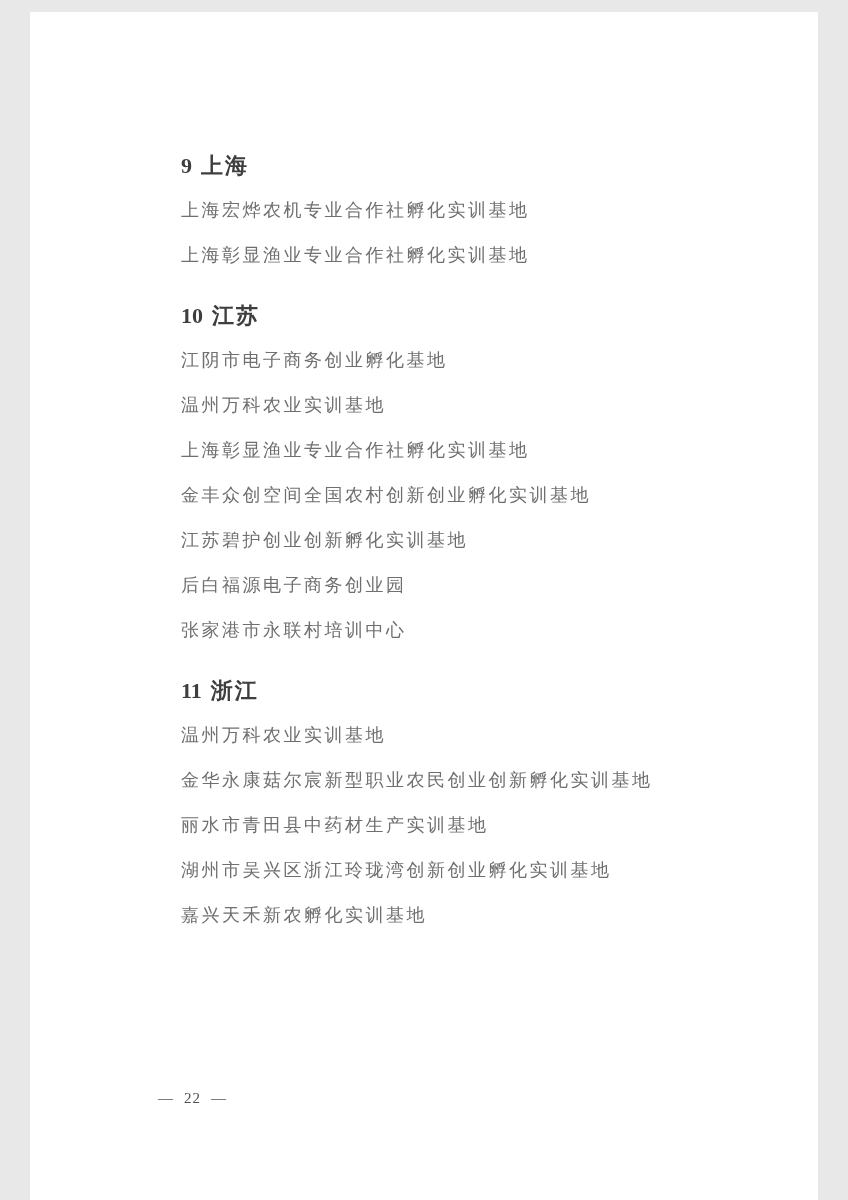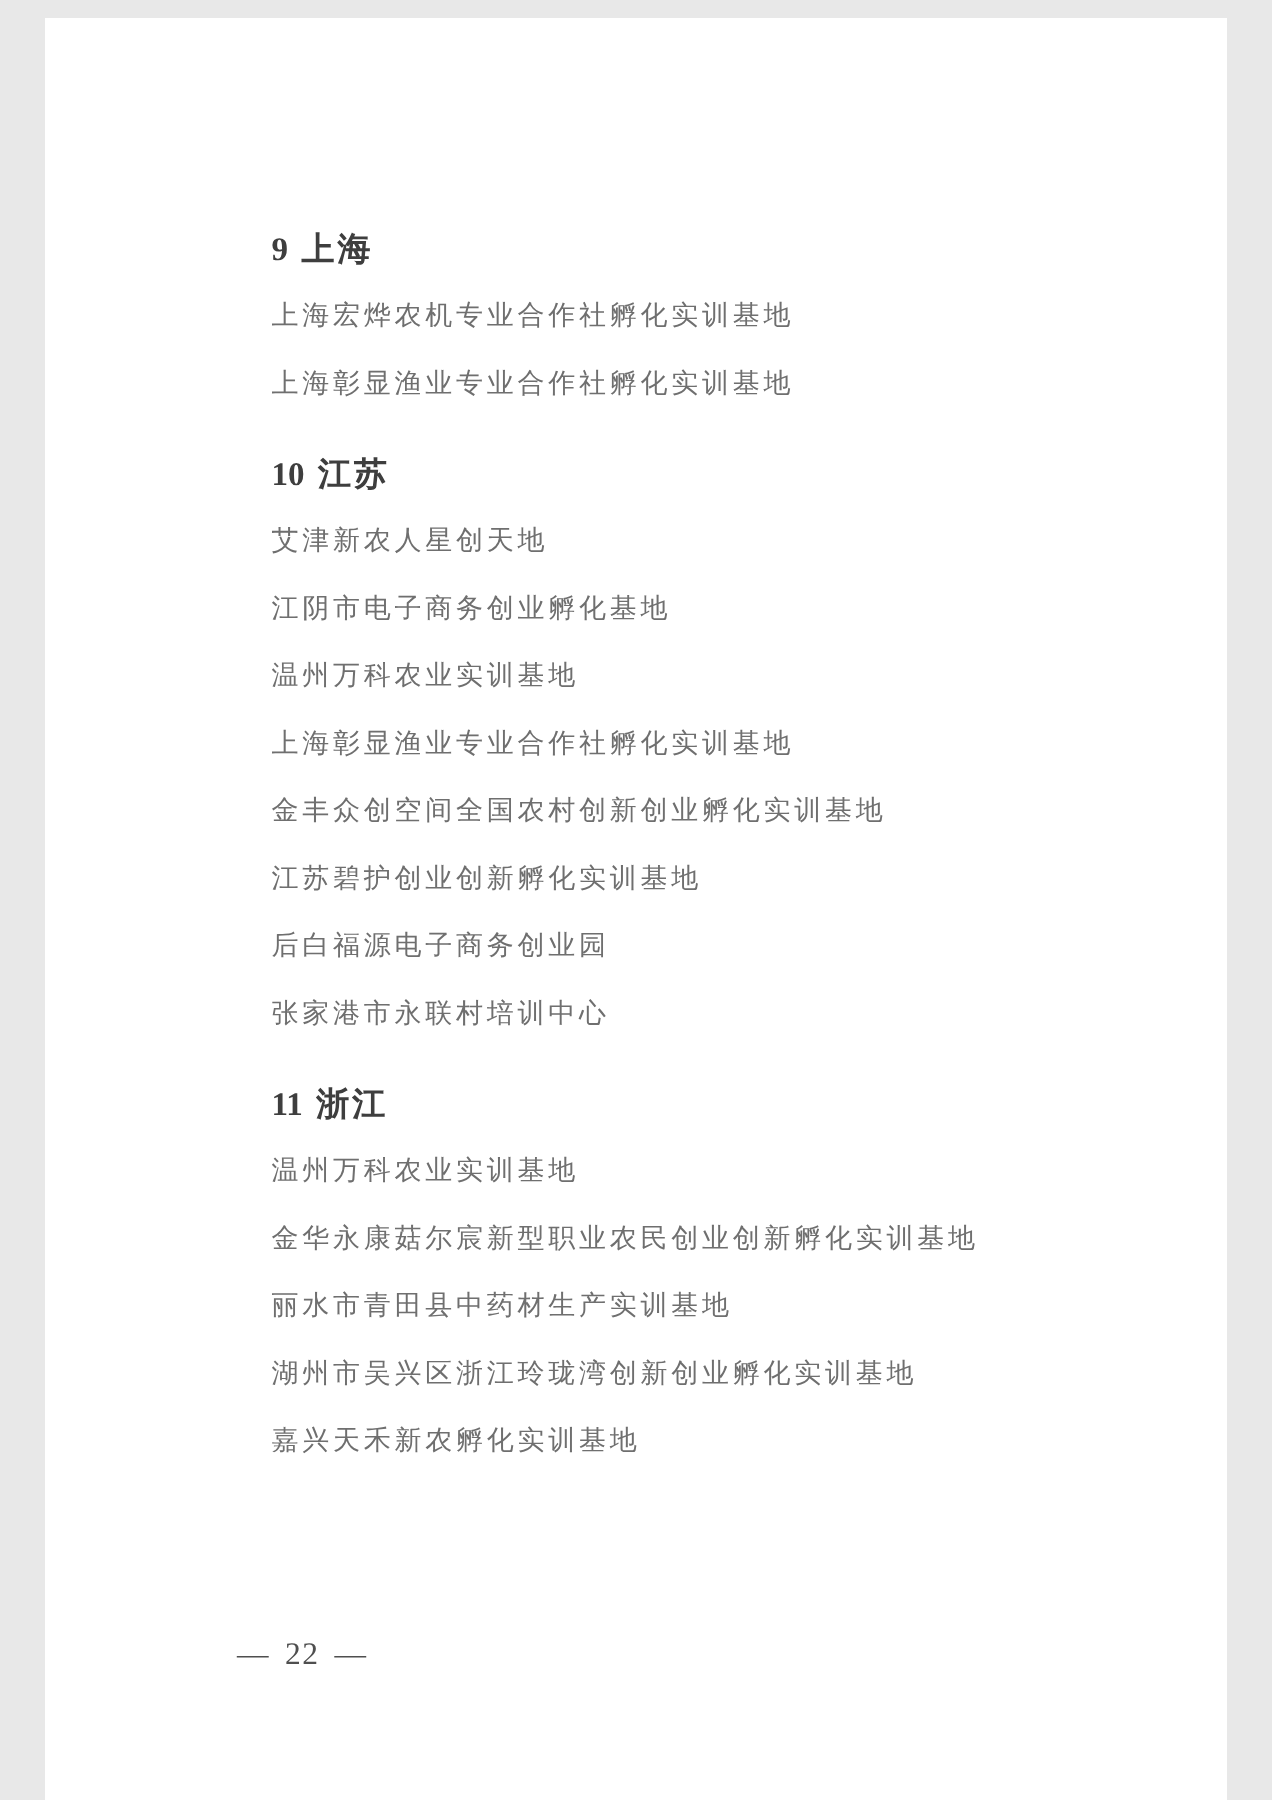--- a/index.html
+++ b/index.html
@@ -40,41 +40,40 @@
     line-height: 45px;
     color: #6f6f6f;
     letter-spacing: 2.5px;
     white-space: nowrap;
     font-family: Liberation Serif, serif;
   }
   .footer {
     position: absolute;
     left: 128px;
     top: 1078px;
-    font-size: 21px;
+    font-size: 15px;
     color: #4f4f4f;
     letter-spacing: 1px;
     text-align: right;
   }
   .footer .dash { color: #4f4f4f; }
   .footer .pagenum { margin: 0 10px; }
 </style>
 </head>
 <body>
 
 <div class="page">
   <main class="content">
       <div class="section">
         <h2 class="heading"><span class="num">9</span><span>上海</span></h2>
         <p class="item">上海宏烨农机专业合作社孵化实训基地</p>
         <p class="item">上海彰显渔业专业合作社孵化实训基地</p>
       </div>
       <div class="section">
         <h2 class="heading"><span class="num">10</span><span>江苏</span></h2>
-        <p class="item">艾津新农人星创天地</p>
         <p class="item">江阴市电子商务创业孵化基地</p>
         <p class="item">温州万科农业实训基地</p>
         <p class="item">上海彰显渔业专业合作社孵化实训基地</p>
         <p class="item">金丰众创空间全国农村创新创业孵化实训基地</p>
         <p class="item">江苏碧护创业创新孵化实训基地</p>
         <p class="item">后白福源电子商务创业园</p>
         <p class="item">张家港市永联村培训中心</p>
       </div>
       <div class="section">
         <h2 class="heading"><span class="num">11</span><span>浙江</span></h2>

